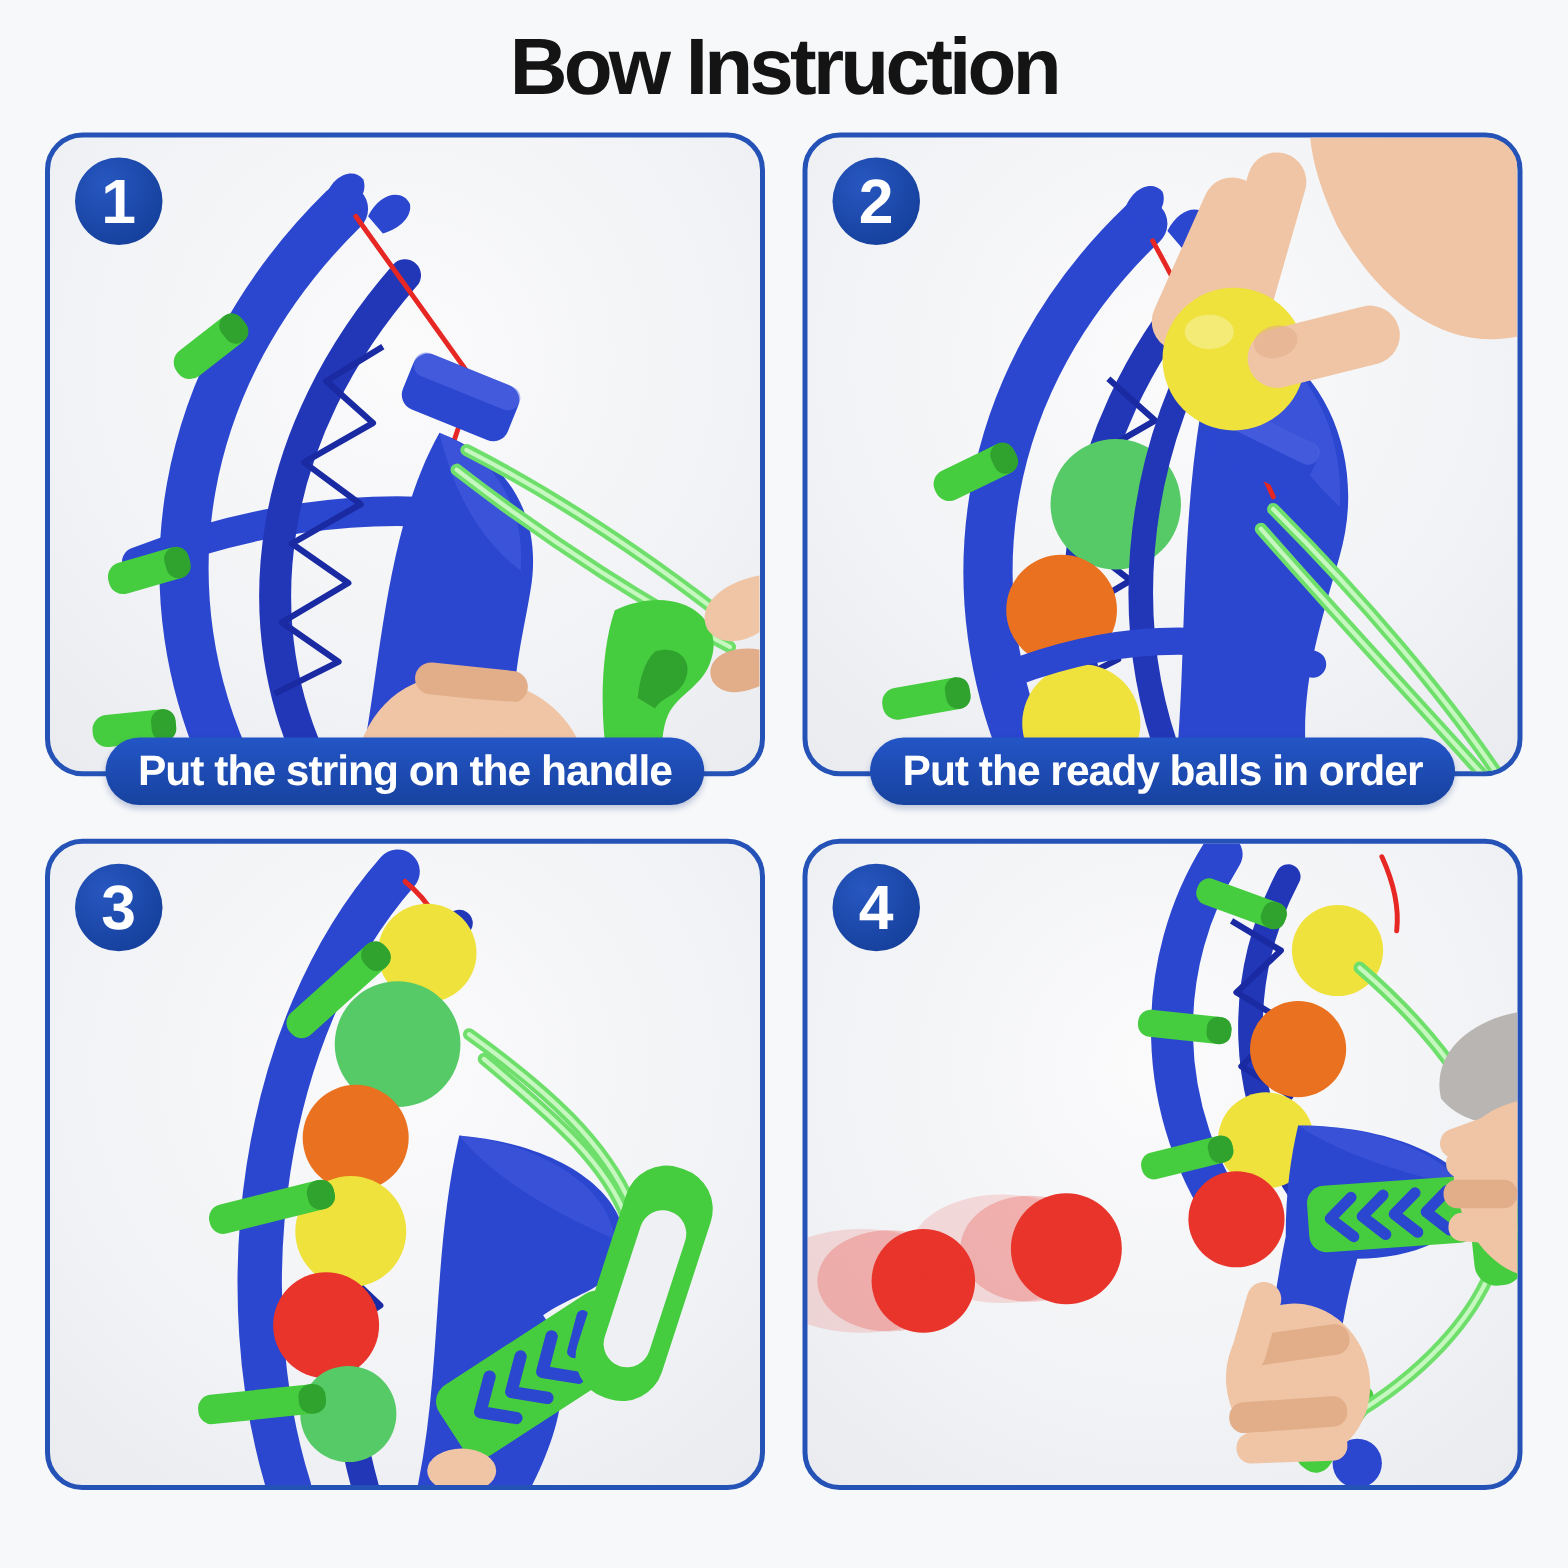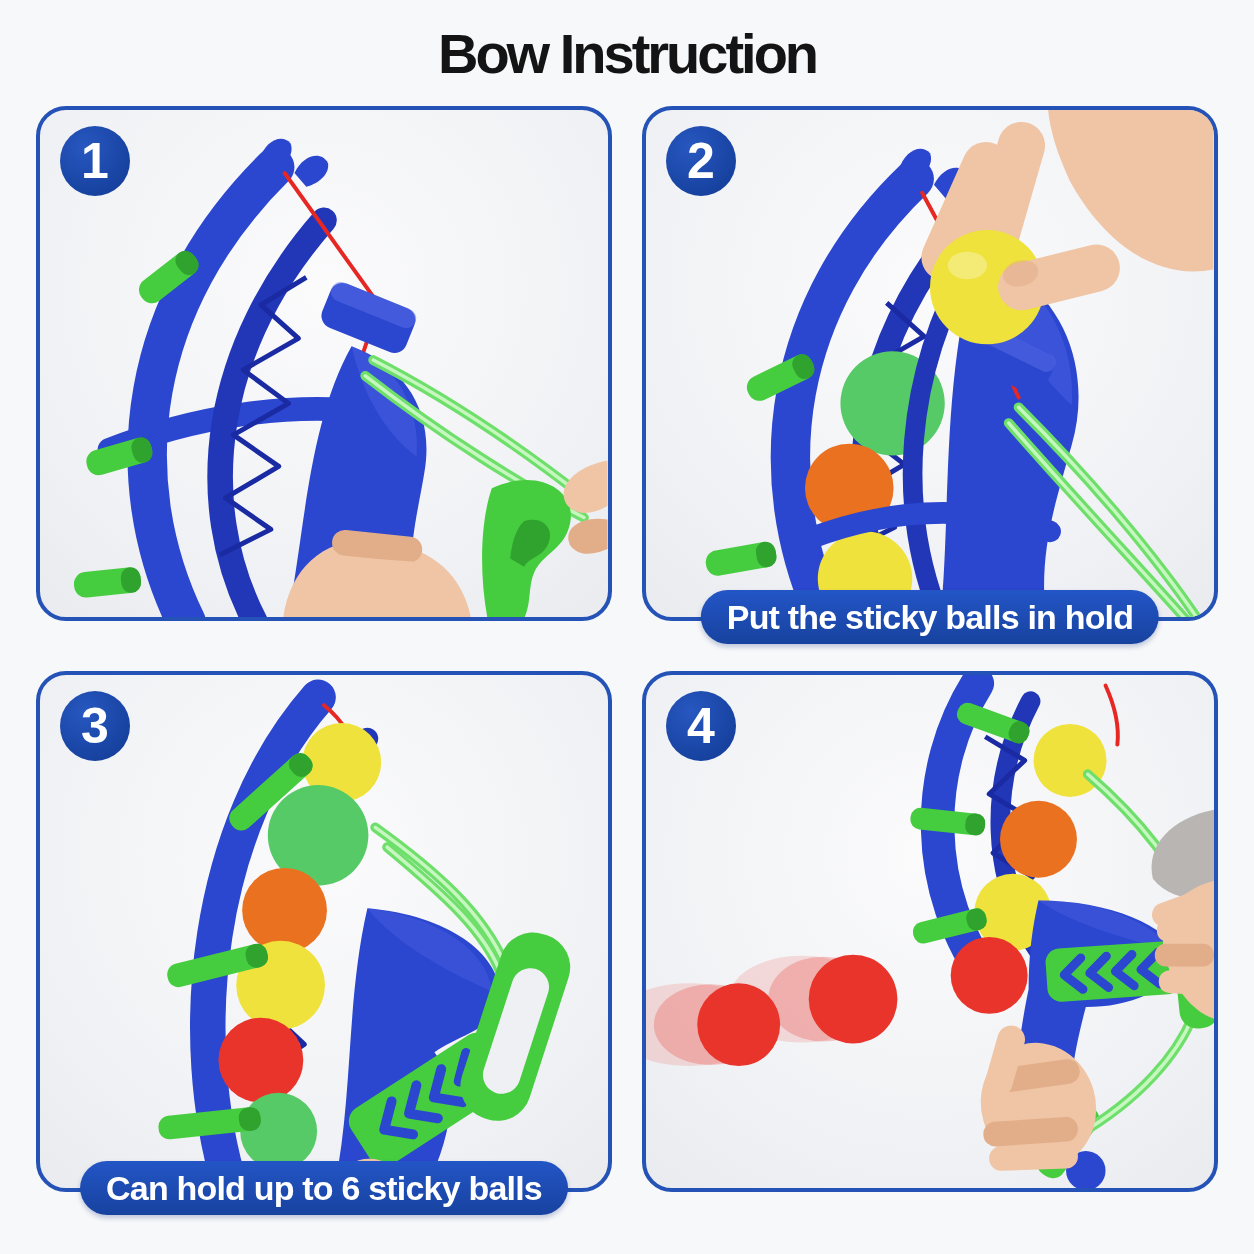--- a/index.html
+++ b/index.html
@@ -5,21 +5,21 @@
 <style>
   html,body{margin:0;padding:0;}
   body{
     width:1254px;height:1254px;overflow:hidden;
     background:var(--page-bg,#f7f8fa);
     font-family:"Liberation Sans", sans-serif;
     position:relative;
   }
   .title{
     height:106px;display:flex;align-items:center;justify-content:center;
-    margin:0;font-size:56px;font-weight:700;letter-spacing:-3px;
+    margin:0;font-size:64px;font-weight:700;letter-spacing:-3px;
     color:var(--title-color,#141414);
   }
   .grid{
     display:grid;grid-template-columns:576px 576px;grid-template-rows:515px 521px;
     column-gap:30px;row-gap:50px;padding:0 36px;
   }
   .panel{
     position:relative;box-sizing:border-box;
     border:4px solid var(--panel-border,#2452b6);
     border-radius:30px;
@@ -114,20 +114,23 @@
         <path class="fSkin" d="M246 520 C252 462 294 428 352 438 C402 448 430 474 438 520 Z"></path>
         <rect class="fSkin2" x="296" y="430" width="92" height="26" rx="13" transform="rotate(6 342 443)"></rect>
         <rect class="fSkin" x="290" y="456" width="100" height="26" rx="13" transform="rotate(4 340 469)"></rect>
         <path class="fSkin" d="M576 356 C544 362 524 382 534 400 C544 414 564 410 576 402 Z"></path>
         <path class="fSkin2" d="M576 416 C548 412 530 426 538 442 C548 456 566 450 576 446 Z"></path>
       </g>
     </svg>
     <div class="badge">
       <span>1</span>
     </div>
+    <div class="caption">
+      <span>Put the string on the handle</span>
+    </div>
   </section>
 
   <section class="panel">
     <svg class="photo" viewBox="0 0 576 515" role="img" aria-label="Hand placing a yellow sticky ball into the bow rack already holding green, orange and yellow balls">
       <g>
         <path class="armS" stroke-width="40" d="M184 520 C114 370 140 196 272 70"></path>
         <path class="armInS" stroke-width="24" d="M250 520 C194 396 214 242 318 118"></path>
         <path class="truss" d="M200 450 L252 424 L208 392 L262 360 L218 326 L272 294 L230 260 L282 230 L244 196"></path>
         <path class="fB" d="M256 62 C262 40 280 34 288 44 C292 54 284 66 272 72 Z"></path>
         <path class="fB" d="M292 76 C302 56 320 54 326 66 C328 76 318 86 304 90 Z"></path>
@@ -168,21 +171,21 @@
         <circle class="bYellow" cx="346" cy="180" r="58"></circle>
         <ellipse cx="326" cy="158" rx="20" ry="14" fill="#ffffff" opacity=".3"></ellipse>
         <rect class="fSkin" x="356" y="146" width="126" height="48" rx="24" transform="rotate(-14 419 170)"></rect>
         <ellipse class="fSkin2" cx="380" cy="166" rx="18" ry="13" transform="rotate(-14 380 166)" opacity=".6"></ellipse>
       </g>
     </svg>
     <div class="badge">
       <span>2</span>
     </div>
     <div class="caption">
-      <span>Put the sticky balls in hold</span>
+      <span>Put the ready balls in order</span>
     </div>
   </section>
 
   <section class="panel">
     <svg class="photo" viewBox="0 0 576 515" role="img" aria-label="Toy bow rack fully loaded with six colorful sticky balls, green pull handle at the side">
       <g>
         <path class="armS" stroke-width="36" d="M194 520 C146 366 168 150 282 20"></path>
         <path class="armInS" stroke-width="22" d="M256 520 C218 388 238 196 332 62"></path>
         <path class="truss" d="M214 460 L262 436 L222 402 L268 372 L230 336 L274 306 L238 270 L280 240 L246 204 L286 176"></path>
         <path class="string" d="M288 28 C308 44 320 66 324 90"></path>
@@ -224,23 +227,20 @@
       </g>
       <g transform="translate(482,354) rotate(18)">
         <rect x="-36" y="-98" width="72" height="196" rx="34" class="fG"></rect>
         <rect x="-17" y="-62" width="38" height="132" rx="19" fill="#eef0f3"></rect>
       </g>
       <ellipse class="fSkin" cx="334" cy="506" rx="28" ry="18"></ellipse>
     </svg>
     <div class="badge">
       <span>3</span>
     </div>
-    <div class="caption">
-      <span>Can hold up to 6 sticky balls</span>
-    </div>
   </section>
 
   <section class="panel">
     <svg class="photo" viewBox="0 0 576 515" role="img" aria-label="Two hands drawing the toy bow while two red sticky balls fly out to the left">
       <g>
         <ellipse class="bRed" cx="44" cy="352" rx="80" ry="42" opacity=".15"></ellipse>
         <ellipse class="bRed" cx="66" cy="352" rx="58" ry="41" opacity=".25"></ellipse>
         <circle class="bRed" cx="94" cy="352" r="42"></circle>
         <ellipse class="bRed" cx="158" cy="326" rx="74" ry="44" opacity=".15"></ellipse>
         <ellipse class="bRed" cx="180" cy="326" rx="56" ry="43" opacity=".25"></ellipse>

